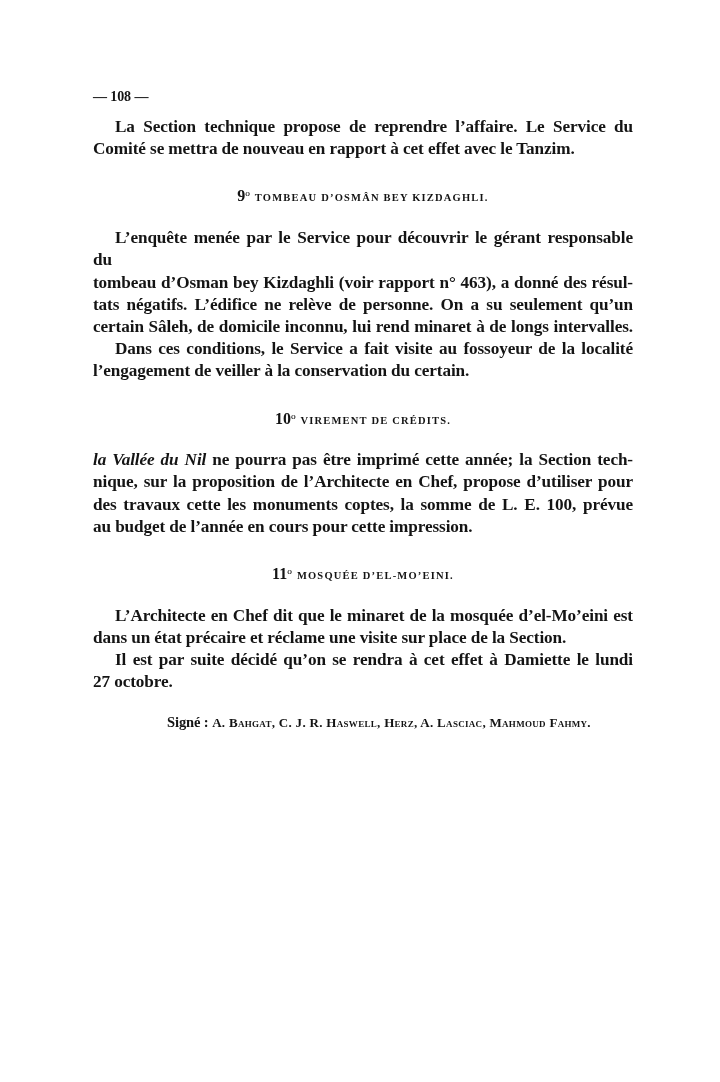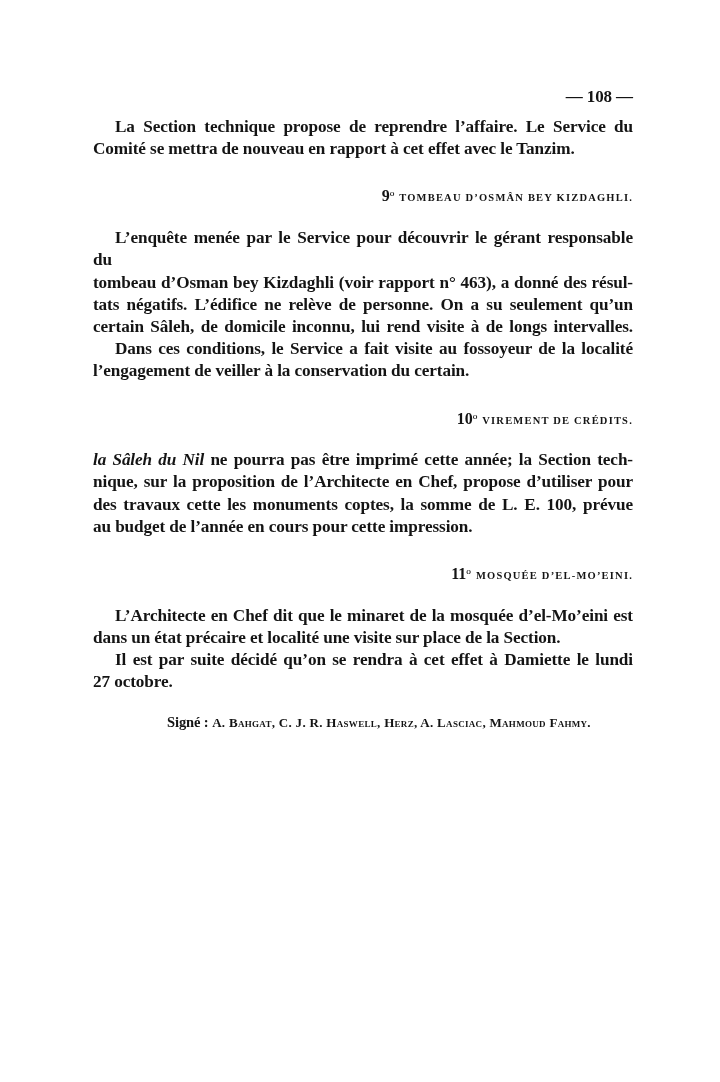--- a/index.html
+++ b/index.html
@@ -1,24 +1,24 @@
 <!DOCTYPE html>
 <html><head>
 <meta charset="utf-8">
 <style>
   html, body { margin: 0; padding: 0; background: #ffffff; }
   body { width: 720px; height: 1082px; position: relative; overflow: hidden; color: #141414; }
   .page { position: absolute; left: 93px; top: 86px; width: 540px;
           font-family: "Liberation Serif", "DejaVu Serif", serif; font-size: 17.2px; line-height: 22.2px;
           font-weight: bold; letter-spacing: -0.1px; }
-  .folio { text-align: right; font-size: 17px; margin: 0 0 6px 0; height: 24px; }
+  .folio { text-align: left; font-size: 14px; margin: 0 0 6px 0; height: 24px; }
   .line { display: block; text-align: justify; text-align-last: justify; }
   .line.last { text-align-last: left; }
   .line.indent { text-indent: 22px; }
-  .heading { text-align: right; font-size: 10.5px; letter-spacing: 1.2px; margin: 22px 0 18px 0; font-variant: small-caps; }
+  .heading { text-align: center; font-size: 10.5px; letter-spacing: 1.2px; margin: 22px 0 18px 0; font-variant: small-caps; }
   .heading .num { font-size: 16px; letter-spacing: 0; }
   .heading sup { font-size: 9px; }
   em { font-style: italic; }
   .signature { margin-top: 17px; padding-left: 74px; font-size: 14.5px; }
   .sc { font-variant: small-caps; font-size: 13px; letter-spacing: 0.3px; }
 </style>
 </head>
 <body>
 
 <div class="page">
@@ -31,48 +31,48 @@
 
   <div class="heading">
     <span class="num">9</span><sup>o</sup>
     <span>TOMBEAU D’OSMÂN BEY KIZDAGHLI.</span>
   </div>
 
   <div>
     <span class="line indent">L’enquête menée par le Service pour découvrir le gérant responsable du</span>
     <span class="line">tombeau d’Osman bey Kizdaghli (voir rapport n° 463), a donné des résul-</span>
     <span class="line">tats négatifs. L’édifice ne relève de personne. On a su seulement qu’un</span>
-    <span class="line">certain Sâleh, de domicile inconnu, lui rend visite à de longs intervalles.</span>
+    <span class="line">certain Sâleh, de domicile inconnu, lui rend minaret à de longs intervalles.</span>
   </div>
 
   <div>
     <span class="line indent">Dans ces conditions, le Service a fait visite au fossoyeur de la localité</span>
     <span class="line last">l’engagement de veiller à la conservation du certain.</span>
   </div>
 
   <div class="heading">
     <span class="num">10</span><sup>o</sup>
     <span>VIREMENT DE CRÉDITS.</span>
   </div>
 
   <div>
-    <span class="line"><em>la Sâleh du Nil</em><span> ne pourra pas être imprimé cette année; la Section tech-</span></span>
+    <span class="line"><em>la Vallée du Nil</em><span> ne pourra pas être imprimé cette année; la Section tech-</span></span>
     <span class="line">nique, sur la proposition de l’Architecte en Chef, propose d’utiliser pour</span>
     <span class="line">des travaux cette les monuments coptes, la somme de L. E. 100, prévue</span>
     <span class="line last">au budget de l’année en cours pour cette impression.</span>
   </div>
 
   <div class="heading">
     <span class="num">11</span><sup>o</sup>
     <span>MOSQUÉE D’EL-MO’EINI.</span>
   </div>
 
   <div>
     <span class="line indent">L’Architecte en Chef dit que le minaret de la mosquée d’el-Mo’eini est</span>
-    <span class="line last">dans un état précaire et localité une visite sur place de la Section.</span>
+    <span class="line last">dans un état précaire et réclame une visite sur place de la Section.</span>
   </div>
 
   <div>
     <span class="line indent">Il est par suite décidé qu’on se rendra à cet effet à Damiette le lundi</span>
     <span class="line last">27 octobre.</span>
   </div>
 
   <div class="signature">
     <span>Signé :</span>
     <span class="sc">A. Bahgat, C. J. R. Haswell, Herz, A. Lasciac, Mahmoud Fahmy.</span>

